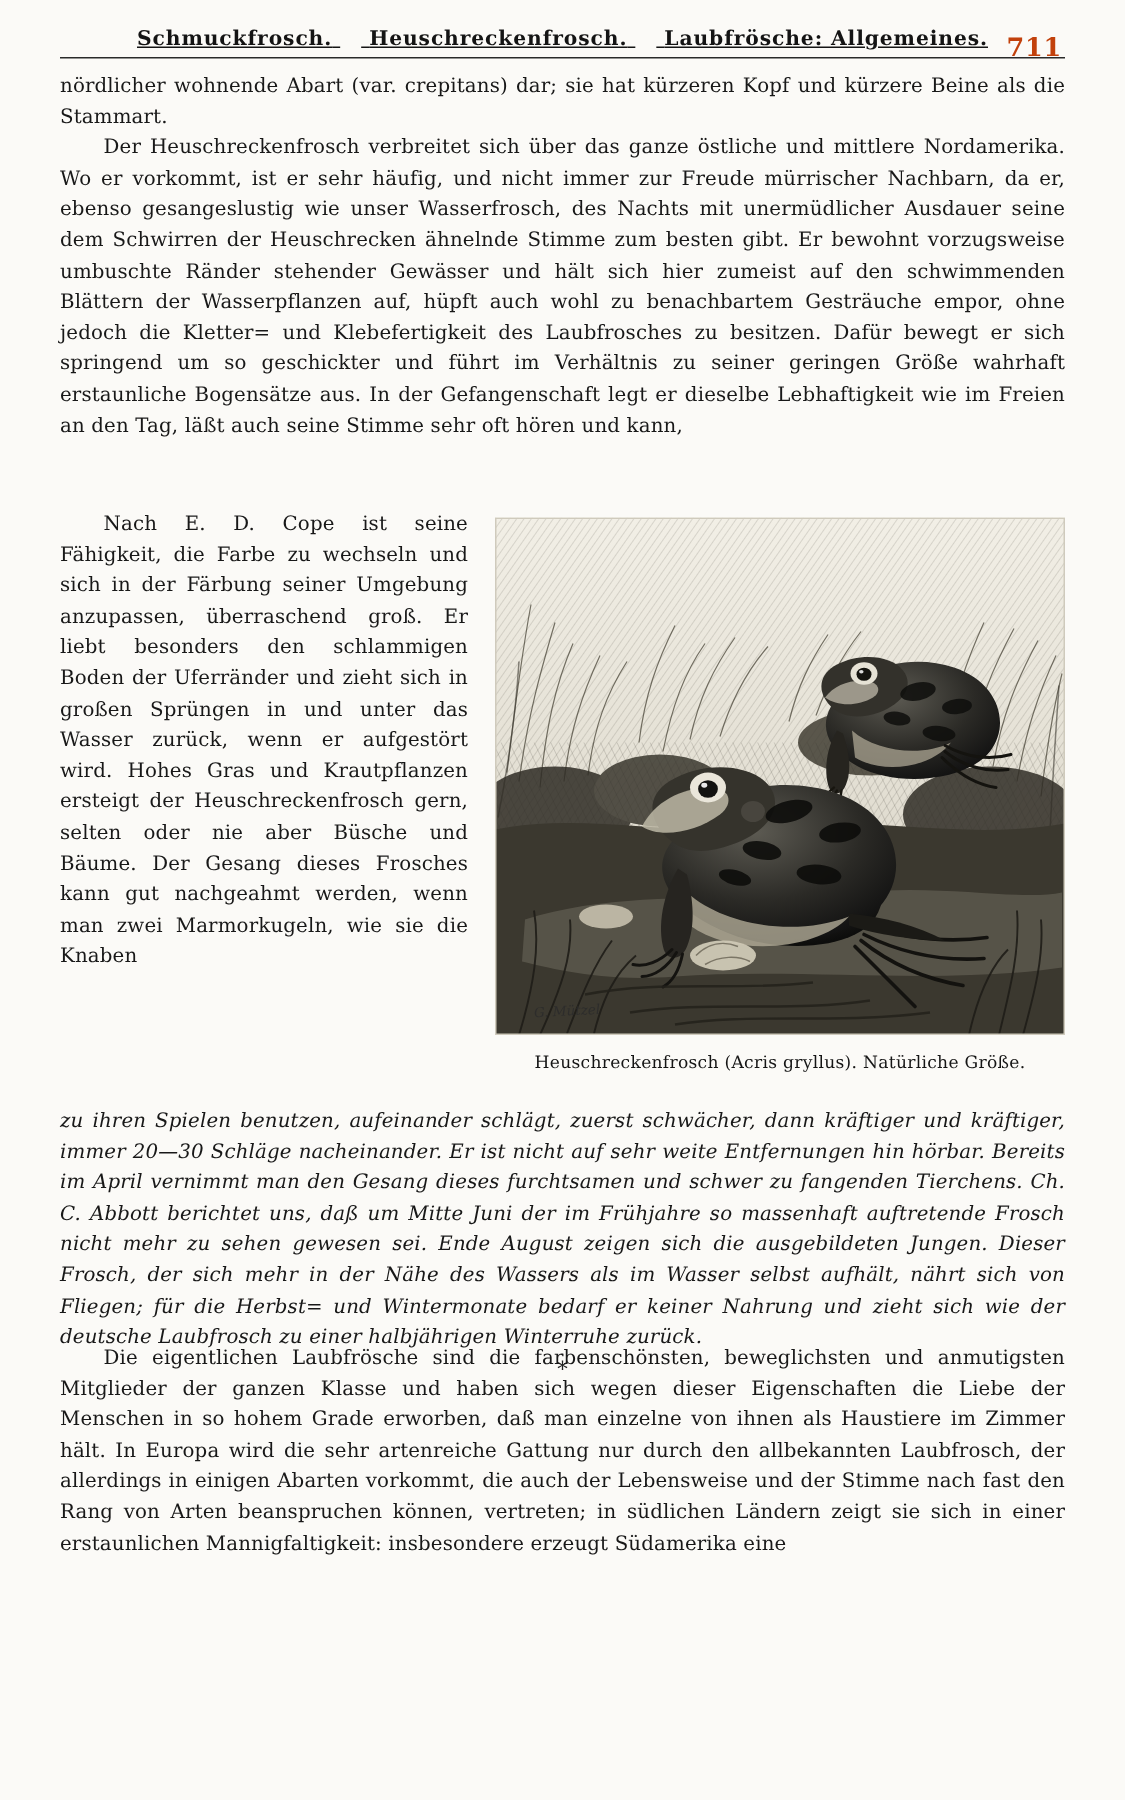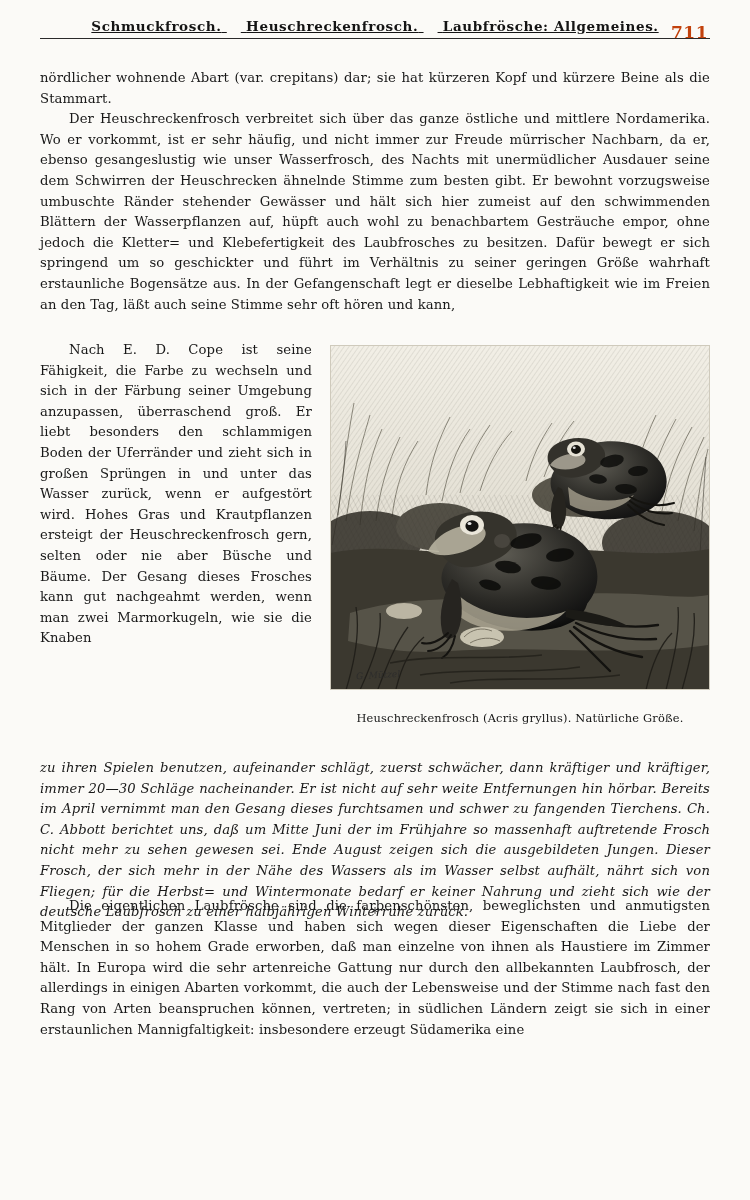--- a/index.html
+++ b/index.html
@@ -69,21 +69,20 @@
     text-justify: inter-word;
     color: #181818;
     letter-spacing: 0.1px;
   }
   .col p {
     margin: 0;
     text-indent: 2.2em;
   }
   .col p.noindent {
     text-indent: 0;
-    margin-top: 20px;
   }
   #block-top {
     top: 48px;
     left: 40px;
     width: 670px;
   }
   #block-left {
     top: 340px;
     left: 40px;
     width: 272px;
@@ -119,21 +118,21 @@
     width: 380px;
     height: 345px;
     position: relative;
     overflow: hidden;
     background: #e9e6dd;
   }
   .plate svg {
     display: block;
   }
   .figcaption {
-    margin-top: 21px;
+    margin-top: 11px;
     text-align: center;
     font-size: 11.4px;
     letter-spacing: 0.2px;
     color: #151515;
   }
   .sig {
     position: absolute;
     left: 26px;
     bottom: 10px;
     font-family: "DejaVu Serif", serif;

